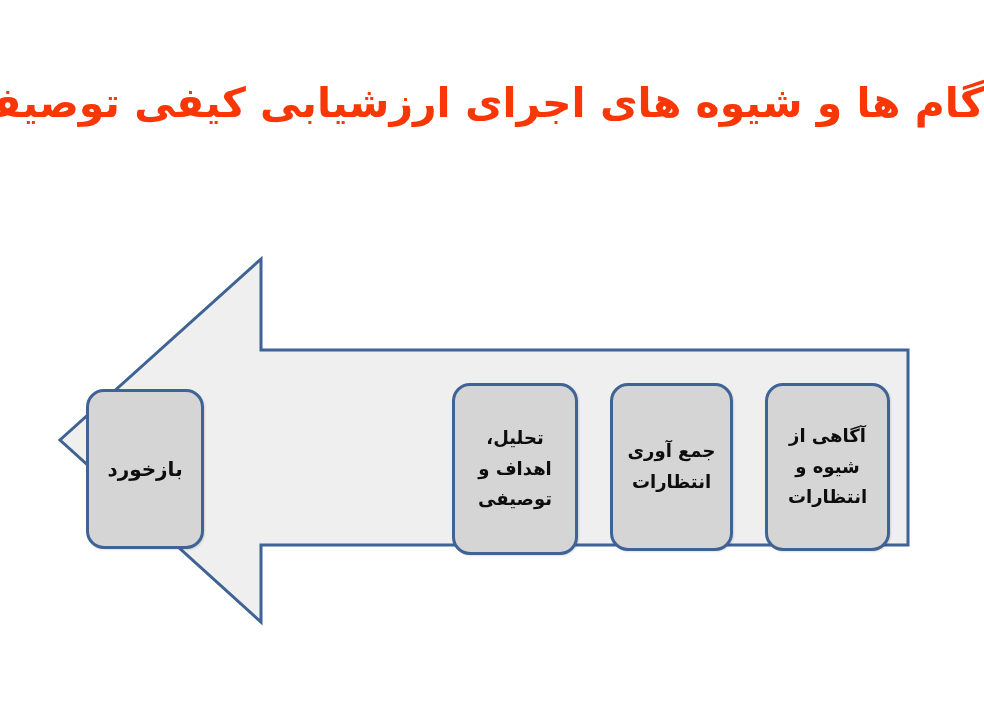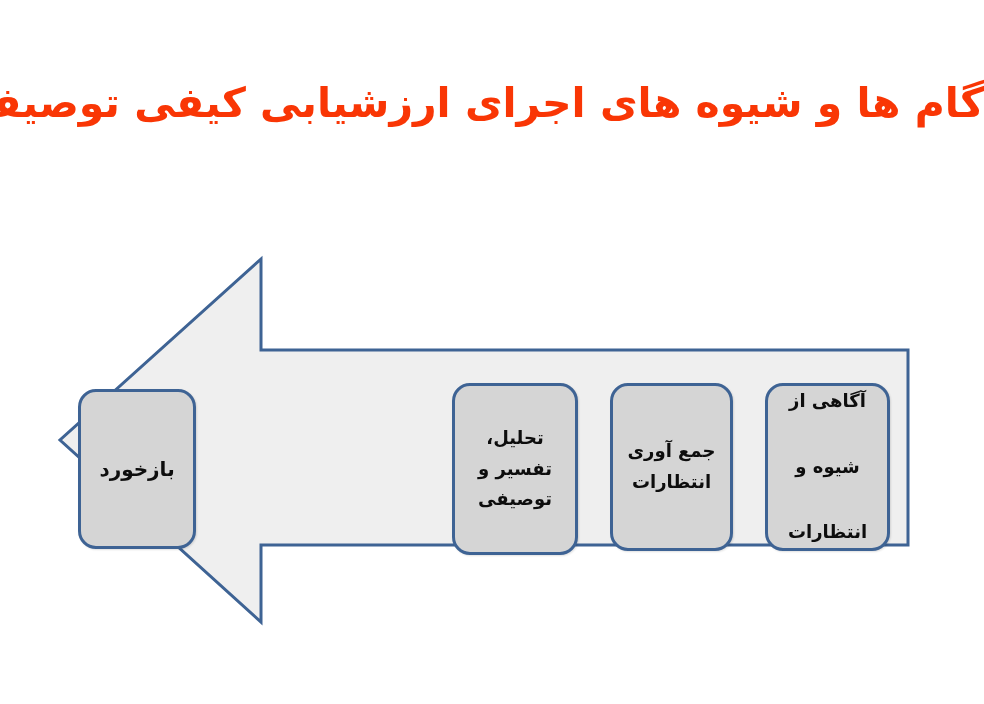--- a/index.html
+++ b/index.html
@@ -71,25 +71,25 @@
     line-height: 1.05;
     box-shadow: 1px 1px 2px rgba(0,0,0,0.12);
   }
   .proc-box .line {
     display: block;
     padding: 6px 2px;
     white-space: nowrap;
   }
 
   
-  #box-feedback   { left: 78px;  top: 389px; width: 118px; height: 160px; }
+  #box-feedback   { left: 86px;  top: 389px; width: 118px; height: 160px; }
   #box-decision   { left: 266px; top: 389px; width: 117px; height: 160px; }
   #box-analysis   { left: 452px; top: 383px; width: 126px; height: 172px; }
   #box-collect    { left: 610px; top: 383px; width: 123px; height: 168px; }
-  #box-goals      { left: 765px; top: 383px; width: 125px; height: 168px; justify-content: space-between; }
+  #box-goals      { left: 765px; top: 383px; width: 125px; height: 168px; }
 
   #box-feedback  { font-size: 20px; }
   #box-analysis  { font-size: 18px; }
   #box-goals     { font-size: 18px; }
   #box-collect   { font-size: 18px; }
   #box-decision  { font-size: 18px; }
 </style>
 </head>
 <body>
 
@@ -108,21 +108,21 @@
              Z" fill="#EFEFEF" stroke="#3E6394" stroke-width="3" stroke-linejoin="miter"></path>
   </svg>
 
   <div class="proc-box" id="box-feedback">
     <span class="line">بازخورد</span>
   </div>
 
 
   <div class="proc-box" id="box-analysis">
     <span class="line">تحلیل،</span>
-    <span class="line">تفسیر و</span>
+    <span class="line">اهداف و</span>
     <span class="line">توصیفی</span>
   </div>
 
   <div class="proc-box" id="box-collect">
     <span class="line">جمع آوری</span>
     <span class="line">انتظارات</span>
   </div>
 
   <div class="proc-box" id="box-goals">
     <span class="line">آگاهی از</span>

